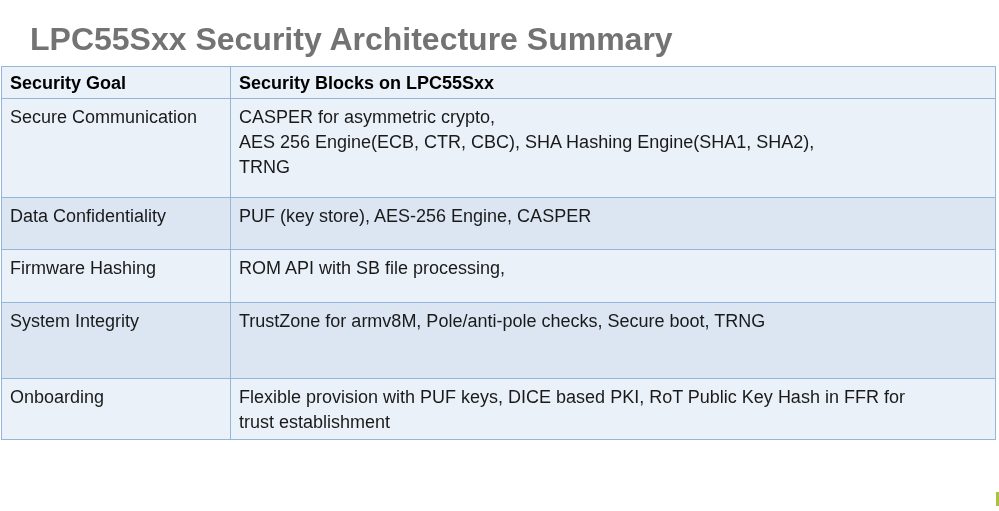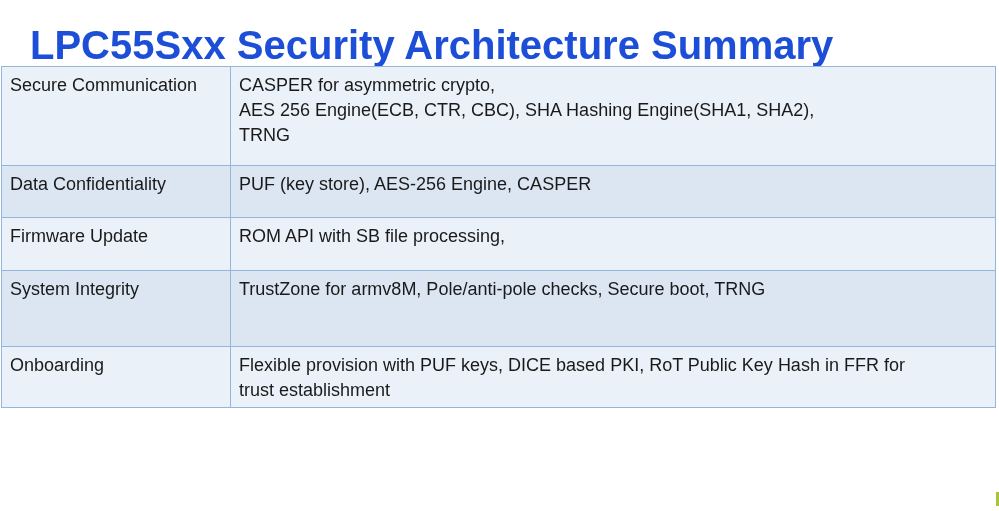--- a/index.html
+++ b/index.html
@@ -11,24 +11,24 @@
     width: 999px;
     height: 511px;
     overflow: hidden;
     background: #ffffff;
     font-family: "Liberation Sans", "DejaVu Sans", sans-serif;
   }
   .slide-title {
     position: absolute;
     left: 30px;
     top: 1px;
-    font-size: 40px;
+    font-size: 32px;
     line-height: 34px;
     font-weight: bold;
-    color: #1d4ed8;
+    color: #737373;
     letter-spacing: 0px;
     white-space: nowrap;
   }
   .sec-table {
     position: absolute;
     left: 1px;
     top: 66px;
     width: 994px;
     border-collapse: collapse;
     table-layout: fixed;
@@ -74,32 +74,36 @@
 <body>
 
 <h1 class="slide-title">LPC55Sxx Security Architecture Summary</h1>
 
 <table class="sec-table">
   <colgroup>
     <col class="col-goal">
     <col class="col-block">
   </colgroup>
   <tbody>
+    <tr class="row-header">
+      <th>Security Goal</th>
+      <th>Security Blocks on LPC55Sxx</th>
+    </tr>
     <tr class="row-light r2">
       <td class="goal-cell">Secure Communication</td>
       <td class="blocks-cell">CASPER for asymmetric crypto,
 AES 256 Engine(ECB, CTR, CBC), SHA Hashing Engine(SHA1, SHA2),
 TRNG</td>
     </tr>
     <tr class="row-dark r3">
       <td class="goal-cell">Data Confidentiality</td>
       <td class="blocks-cell">PUF (key store), AES-256 Engine, CASPER</td>
     </tr>
     <tr class="row-light r4">
-      <td class="goal-cell">Firmware Update</td>
+      <td class="goal-cell">Firmware Hashing</td>
       <td class="blocks-cell">ROM API with SB file processing,</td>
     </tr>
     <tr class="row-dark r5">
       <td class="goal-cell">System Integrity</td>
       <td class="blocks-cell">TrustZone for armv8M, Pole/anti-pole checks, Secure boot, TRNG</td>
     </tr>
     <tr class="row-light r6">
       <td class="goal-cell">Onboarding</td>
       <td class="blocks-cell">Flexible provision with PUF keys, DICE based PKI, RoT Public Key Hash in FFR for
 trust establishment</td>

